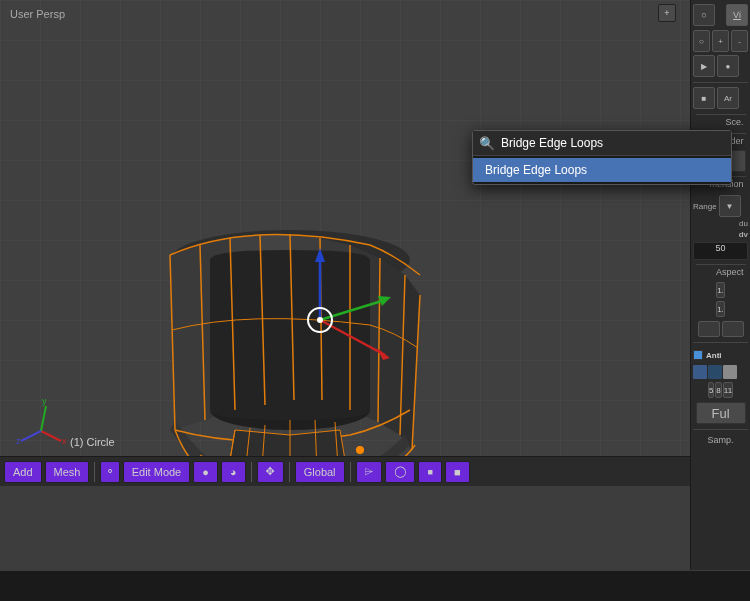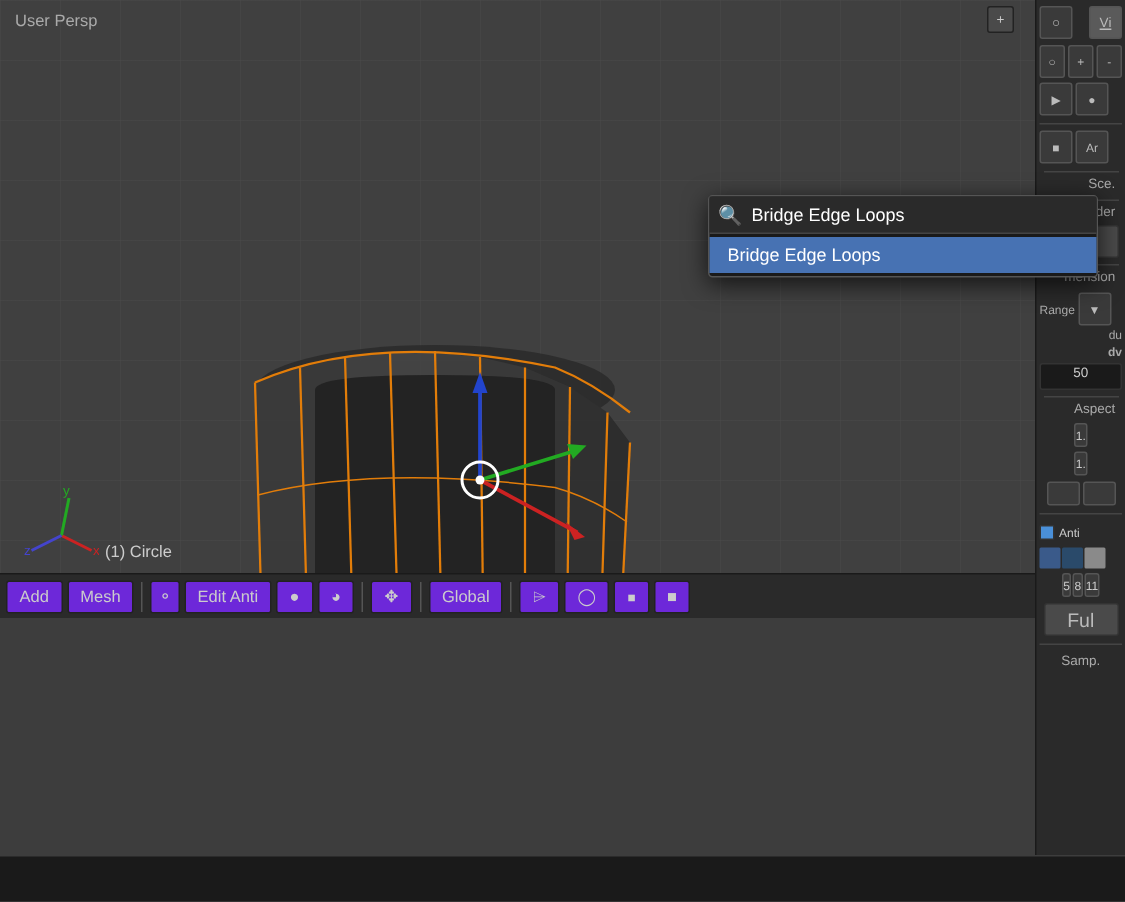--- a/index.html
+++ b/index.html
@@ -13,21 +13,21 @@
       color: #e0e0e0;
       position: relative;
     }
 
     
     #main-viewport {
       position: absolute;
       left: 0;
       top: 0;
       width: 690px;
-      height: 412px;
+      height: 486px;
       background: #404040;
       overflow: hidden;
       text-align: right;
     }
 
     
     #viewport-canvas {
       position: absolute;
       left: 0; top: 0;
       width: 100%; height: 100%;
@@ -418,21 +418,21 @@
   </div>
 
   <div id="circle-label">(1) Circle</div>
 
   <div id="bottom-toolbar">
     <div class="toolbar-btn">Add</div>
     <div class="toolbar-btn">Mesh</div>
     <div class="toolbar-separator"></div>
 
     <div class="toolbar-btn" style="padding:0 4px;">⚬</div>
-    <div class="toolbar-btn">Edit Anti</div>
+    <div class="toolbar-btn">Edit Mode</div>
     <div class="toolbar-btn">●</div>
     <div class="toolbar-btn">◕</div>
     <div class="toolbar-separator"></div>
     <div class="toolbar-btn">✥</div>
     <div class="toolbar-separator"></div>
     <div class="toolbar-btn">Global</div>
     <div class="toolbar-separator"></div>
 
     <div class="toolbar-btn">⌲</div>
     <div class="toolbar-btn">◯</div>
@@ -512,21 +512,21 @@
   </div>
 
   <div style="display:flex;gap:2px;margin-top:2px;">
     <div class="panel-icon-btn" style="width:22px;height:16px;font-size:8px;"></div>
     <div class="panel-icon-btn" style="width:22px;height:16px;font-size:8px;"></div>
   </div>
 
   <div style="width:100%;height:1px;background:#444;margin:3px 0;"></div>
   <div class="antialias-row">
     <div class="checkbox-small"></div>
-    <div style="font-size:8px;color:#ccc;">Anti</div>
+    <div style="font-size:8px;color:#ccc;font-weight:bold;">Anti</div>
   </div>
 
   <div class="color-swatch-row" style="margin-top:3px;">
     <div class="color-swatch" style="width:14px;background:#3a5a8a;"></div>
     <div class="color-swatch" style="width:14px;background:#2a4a6a;"></div>
     <div class="color-swatch" style="width:14px;background:#8a8a8a;"></div>
   </div>
   <div class="right-panel-num-row" style="font-size:8px;">
     <div class="right-panel-num">5</div>
     <div class="right-panel-num">8</div>

